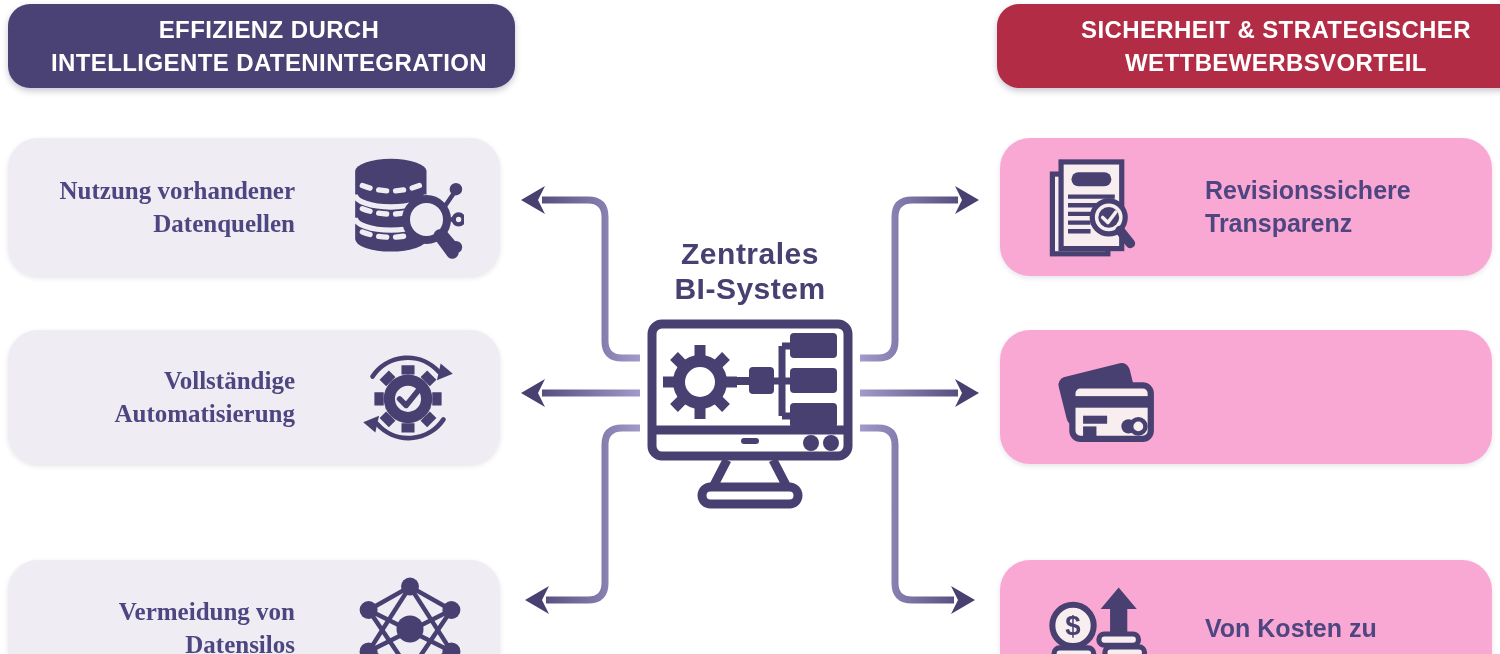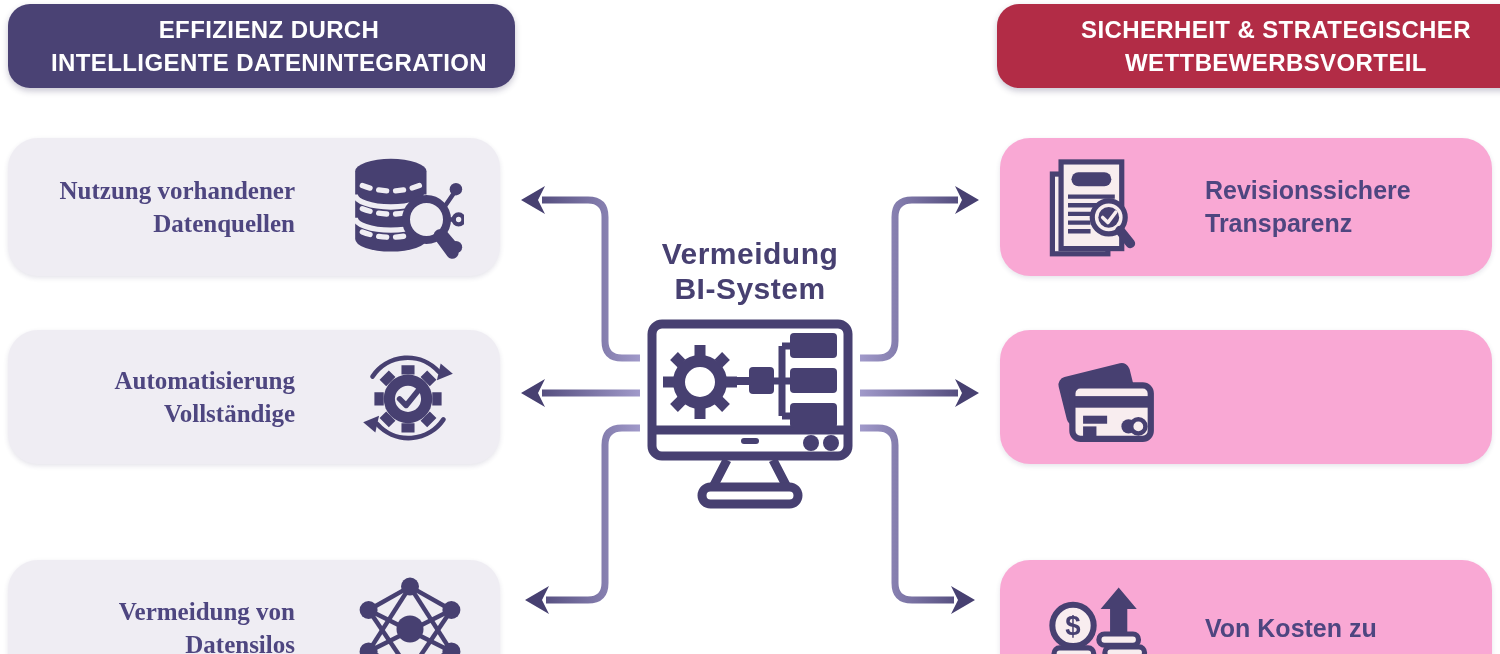--- a/index.html
+++ b/index.html
@@ -69,22 +69,22 @@
         <circle cx="124" cy="74" r="5.5" fill="#efedf3" stroke="#474071" stroke-width="5"></circle>
         <circle cx="121" cy="105" r="7" fill="#474071"></circle>
         <circle cx="88" cy="74" r="23" fill="#efedf3" stroke="#474071" stroke-width="9"></circle>
         <line x1="103" y1="92" x2="117" y2="111" stroke="#474071" stroke-width="14" stroke-linecap="round"></line>
       </svg>
     </span>
   </div>
 
   <div class="card left row2">
     <div class="txt">
+      <div>Vollständige</div>
       <div>Automatisierung</div>
-      <div>Vollständige</div>
     </div>
     <span class="ico">
       <svg width="112" height="112" viewBox="0 0 120 120">
         <path d="M22 38 A 45 45 0 0 1 93 33" stroke="#474071" stroke-width="5" fill="none" stroke-linecap="round"></path>
         <path d="M95 24 L108 35 L91 42 Z" fill="#474071"></path>
         <path d="M98 84 A 45 45 0 0 1 27 89" stroke="#474071" stroke-width="5" fill="none" stroke-linecap="round"></path>
         <path d="M25 98 L12 87 L29 80 Z" fill="#474071"></path>
         <path d="M86 62H96 M78.4 80.4L85.5 87.5 M60 88V98 M41.6 80.4L34.5 87.5 M34 62H24 M41.6 43.6L34.5 36.5 M60 36V26 M78.4 43.6L85.5 36.5" stroke="#474071" stroke-width="14" stroke-linecap="butt"></path>
         <circle cx="60" cy="62" r="26" fill="#474071"></circle>
         <circle cx="60" cy="62" r="14" fill="#efedf3"></circle>
@@ -170,21 +170,21 @@
         <rect x="14" y="78" width="46" height="13" rx="6.5" fill="#f8edef" stroke="#474071" stroke-width="6"></rect>
         <rect x="12" y="92" width="48" height="13" rx="6.5" fill="#f8edef" stroke="#474071" stroke-width="6"></rect>
       </svg>
     </span>
     <div class="txt">
       <div>Von Kosten zu</div>
     </div>
   </div>
 
   <div class="center-title">
-    <div>Vermeidung</div>
+    <div>Zentrales</div>
     <div>BI-System</div>
   </div>
 
   <svg class="overlay" width="1500" height="654" viewBox="0 0 1500 654">
     <defs>
       <linearGradient id="gradL" gradientUnits="userSpaceOnUse" x1="523" y1="0" x2="648" y2="0">
         <stop offset="0" stop-color="#474071"></stop>
           <stop offset="1" stop-color="#a7a0d0"></stop>
       </linearGradient>
       <linearGradient id="gradR" gradientUnits="userSpaceOnUse" x1="977" y1="0" x2="852" y2="0">

